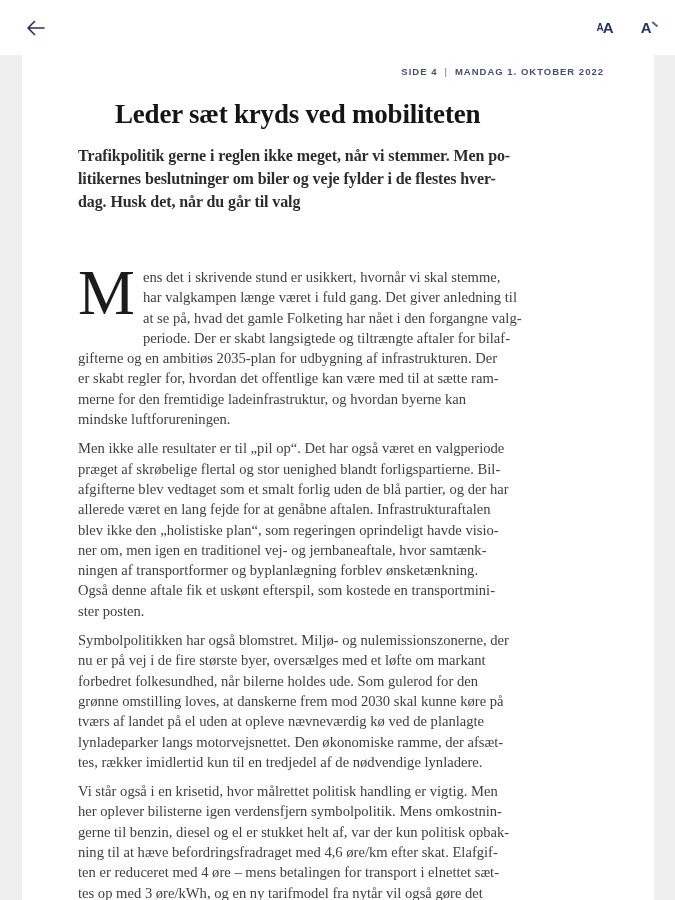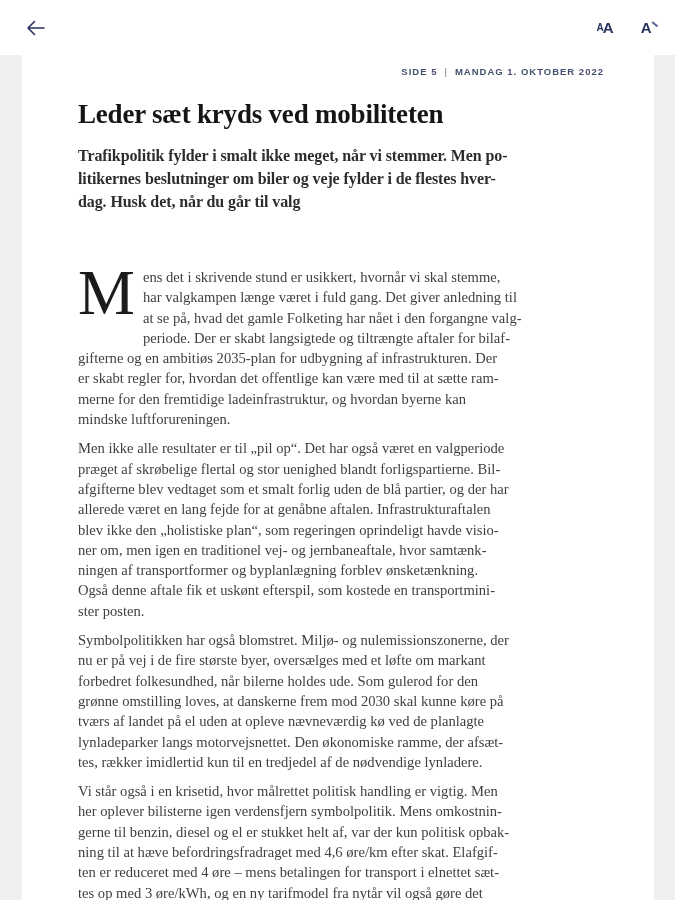--- a/index.html
+++ b/index.html
@@ -39,21 +39,21 @@
     text-align: right;
     font-family: "Liberation Sans", sans-serif;
     font-size: 9.5px; font-weight: 600; letter-spacing: 1px;
     color: #454f6e;
   }
   .page-header .sep { margin: 0 7px; font-weight: 400; color: #6a7390; }
 
   .headline {
     margin-top: 20px;
     font-size: 27px; font-weight: 700; color: #151515;
-    letter-spacing: -0.2px; line-height: 34px;
+    letter-spacing: -0.2px; line-height: 34px; margin-left: 37px;
   }
 
   .standfirst {
     margin-top: 13px;
     font-size: 16px; font-weight: 700; color: #2d2d2d;
     line-height: 23px; white-space: pre-line; letter-spacing: -0.1px;
   }
 
   .article-body { margin-top: 54px; color: #3f3f3f; }
   .body-para {
@@ -89,26 +89,26 @@
       <span class="a-big">A</span>
         <span class="a-mark"></span>
     </button>
   </div>
 </div>
 
 <div class="viewer">
   <div class="page">
 
     <div class="page-header">
-      <span>SIDE 5</span><span class="sep">|</span><span>MANDAG 1. OKTOBER 2022</span>
+      <span>SIDE 4</span><span class="sep">|</span><span>MANDAG 1. OKTOBER 2022</span>
     </div>
 
     <h1 class="headline">Leder sæt kryds ved mobiliteten</h1>
 
-    <div class="standfirst">Trafikpolitik fylder i smalt ikke meget, når vi stemmer. Men po-
+    <div class="standfirst">Trafikpolitik gerne i reglen ikke meget, når vi stemmer. Men po-
 litikernes beslutninger om biler og veje fylder i de flestes hver-
 dag. Husk det, når du går til valg</div>
 
     <div class="article-body">
       <p class="body-para"><span class="dropcap">M</span><span class="para-text">ens det i skrivende stund er usikkert, hvornår vi skal stemme,
 har valgkampen længe været i fuld gang. Det giver anledning til
 at se på, hvad det gamle Folketing har nået i den forgangne valg-
 periode. Der er skabt langsigtede og tiltrængte aftaler for bilaf-
 gifterne og en ambitiøs 2035-plan for udbygning af infrastrukturen. Der
 er skabt regler for, hvordan det offentlige kan være med til at sætte ram-

